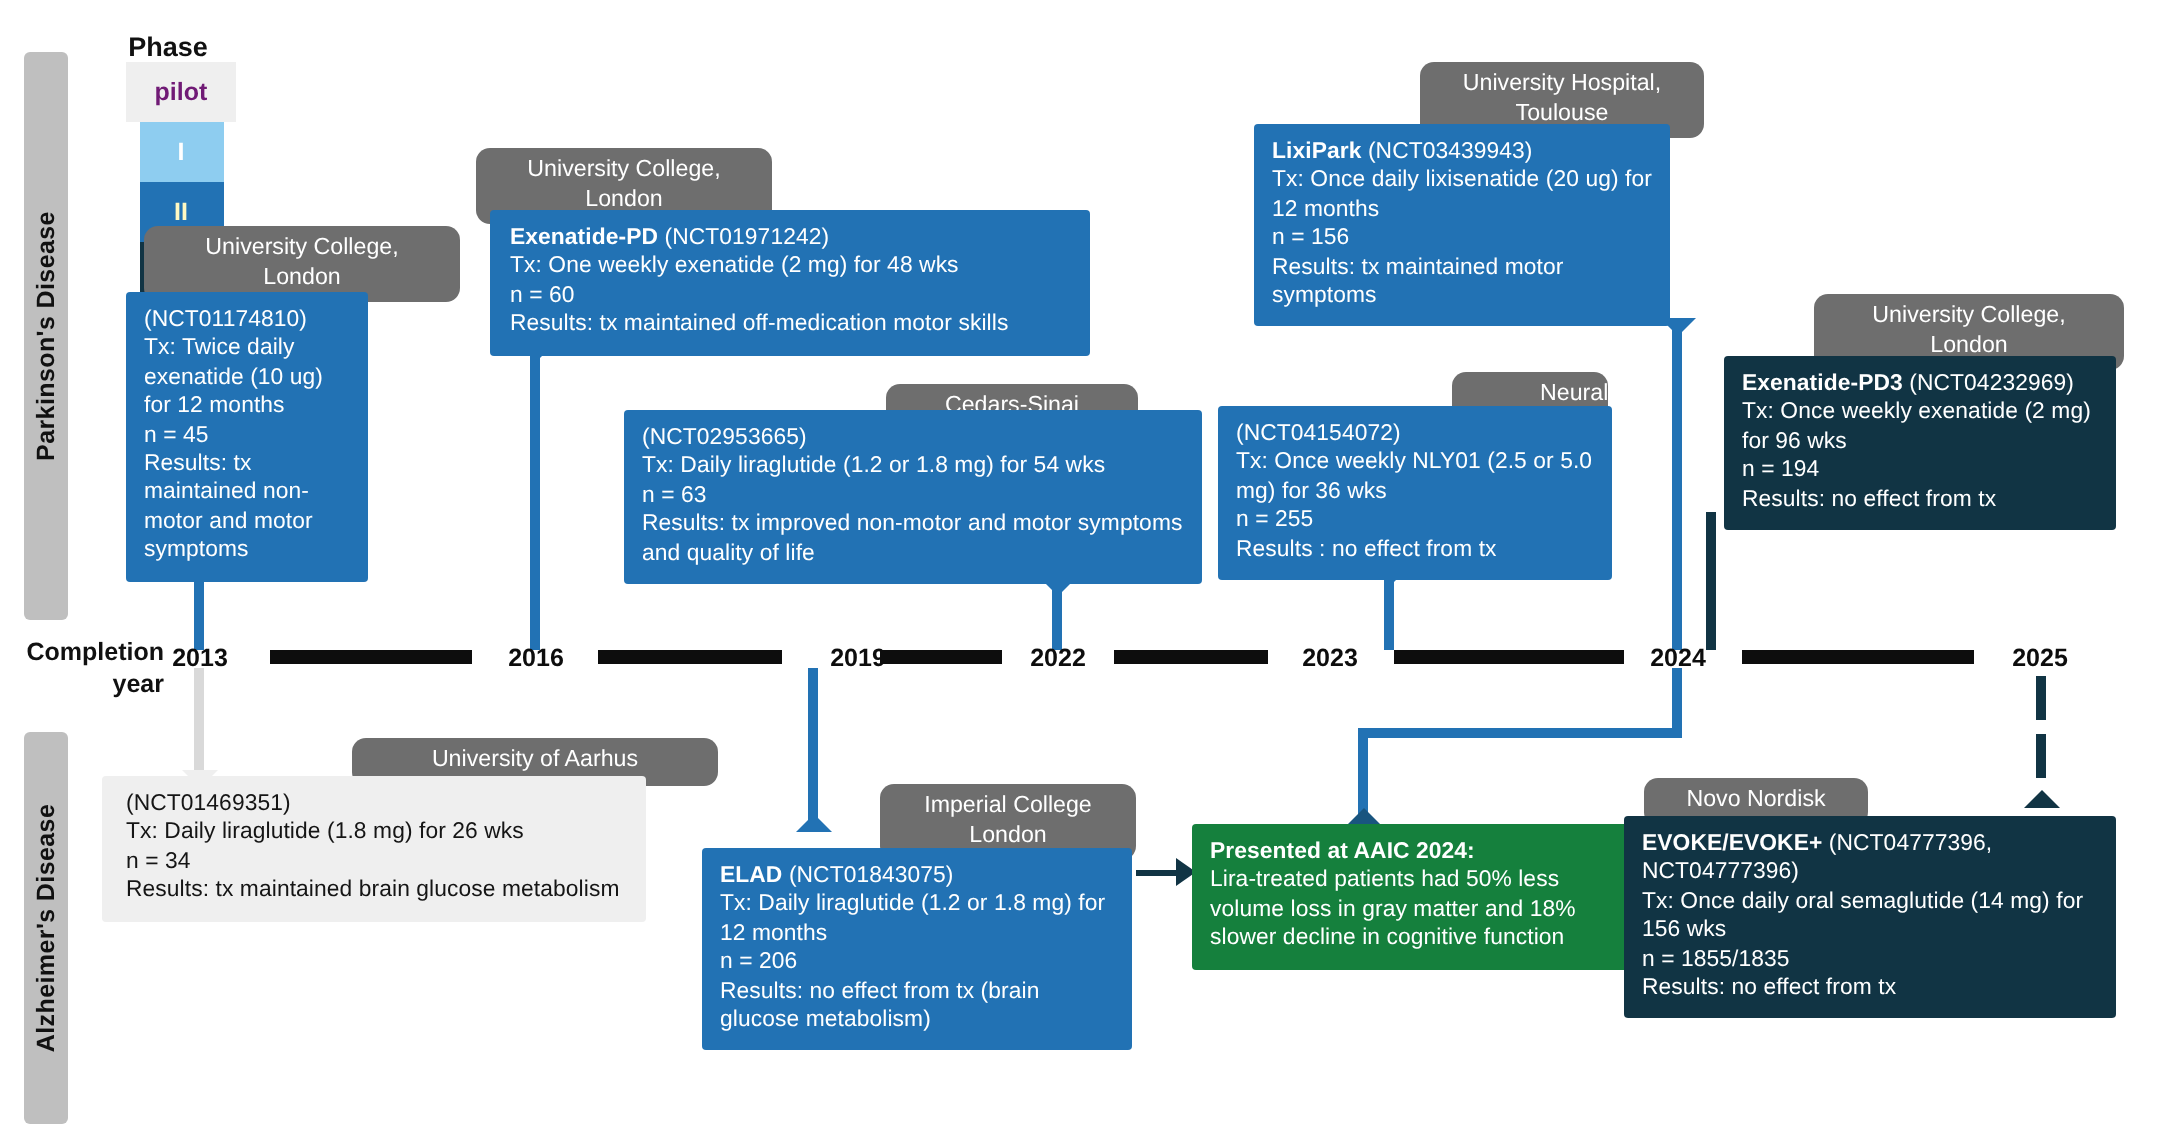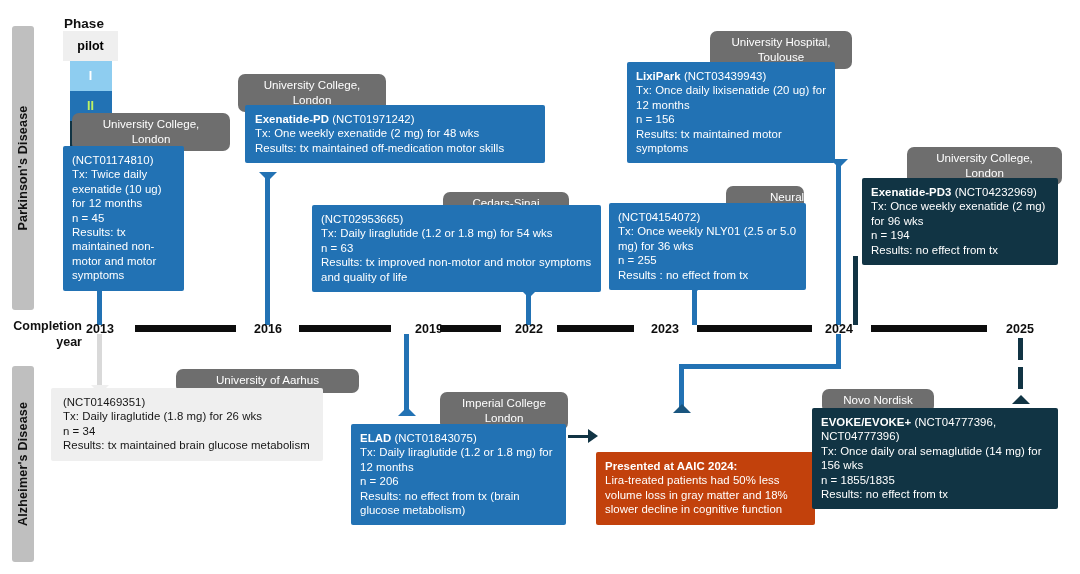--- a/index.html
+++ b/index.html
@@ -74,23 +74,23 @@
   }
   .dash{position:absolute;background:#113444;}
 </style>
 </head>
 <body>
 
 <div id="root">
 
   <div class="abs phase-wrap" style="left:63px;top:16px;">
     <span class="phase-title">Phase</span>
-    <span class="phase-chip" style="background:#efefef;color:#000000;width:55px;">pilot</span>
+    <span class="phase-chip" style="background:#efefef;color:#701a75;width:55px;">pilot</span>
     <span class="phase-chip" style="background:#8ecdf0;color:#ffffff;">I</span>
-    <span class="phase-chip" style="background:#2272b4;color:#bef264;">II</span>
+    <span class="phase-chip" style="background:#2272b4;color:#fef9c3;">II</span>
     <span class="phase-chip" style="background:#113444;color:#ffffff;">III</span>
   </div>
 
   <div class="abs band" style="left:12px;top:26px;width:22px;height:284px;">
     <span class="band-label">Parkinson's Disease</span>
   </div>
   <div class="abs band" style="left:12px;top:366px;width:22px;height:196px;">
     <span class="band-label">Alzheimer's Disease</span>
   </div>
 
@@ -119,20 +119,21 @@
     <div>n =  45</div>
     <div>Results: tx  maintained non-motor and motor symptoms</div>
   </div>
 
   <div class="abs pill" style="left:238px;top:74px;width:148px;white-space:pre-line;">University College,
 London</div>
   <div class="abs card card-blue" style="left:245px;top:105px;width:300px;padding-left:10px;">
     <div><span class="hdr">Exenatide-PD</span>
       <span>(NCT01971242)</span></div>
     <div>Tx: One weekly exenatide (2 mg) for 48 wks</div>
+    <div>n =  60</div>
     <div>Results: tx maintained off-medication motor skills</div>
   </div>
 
   <div class="abs pill" style="left:443px;top:192px;width:126px;white-space:pre-line;">Cedars-Sinai
 Medical Centre</div>
   <div class="abs card card-blue" style="left:312px;top:205px;width:289px;">
     <div>(NCT02953665)</div>
     <div>Tx: Daily liraglutide (1.2 or 1.8 mg) for 54 wks</div>
     <div>n = 63</div>
     <div>Results: tx improved non-motor and motor symptoms and quality of life</div>
@@ -215,21 +216,21 @@
     <div><span class="hdr">ELAD</span>
       <span>(NCT01843075)</span></div>
     <div>Tx: Daily liraglutide (1.2 or 1.8 mg) for 12 months</div>
     <div>n = 206</div>
     <div>Results: no effect from tx (brain glucose metabolism)</div>
   </div>
 
   <div class="arrow-line" style="left:568px;top:435px;width:22px;"></div>
   <div class="arrow-head" style="left:588px;top:429px;"></div>
 
-  <div class="abs card" style="left:596px;top:412px;width:219px;background:#c2410c;color:#ffffff;margin-top:40px;">
+  <div class="abs card" style="left:596px;top:412px;width:219px;background:#15803d;color:#ffffff;">
     <div class="hdr">Presented at AAIC 2024:</div>
     <div>Lira-treated patients had 50% less volume loss in gray matter and 18% slower decline in cognitive function</div>
   </div>
 
   <div class="abs pill" style="left:822px;top:389px;width:112px;">Novo Nordisk</div>
   <div class="abs card card-navy" style="left:812px;top:408px;width:246px;">
     <div><span class="hdr">EVOKE/EVOKE+</span>
       <span>(NCT04777396, NCT04777396)</span></div>
     <div>Tx: Once daily oral semaglutide (14 mg) for 156 wks</div>
     <div>n = 1855/1835</div>

